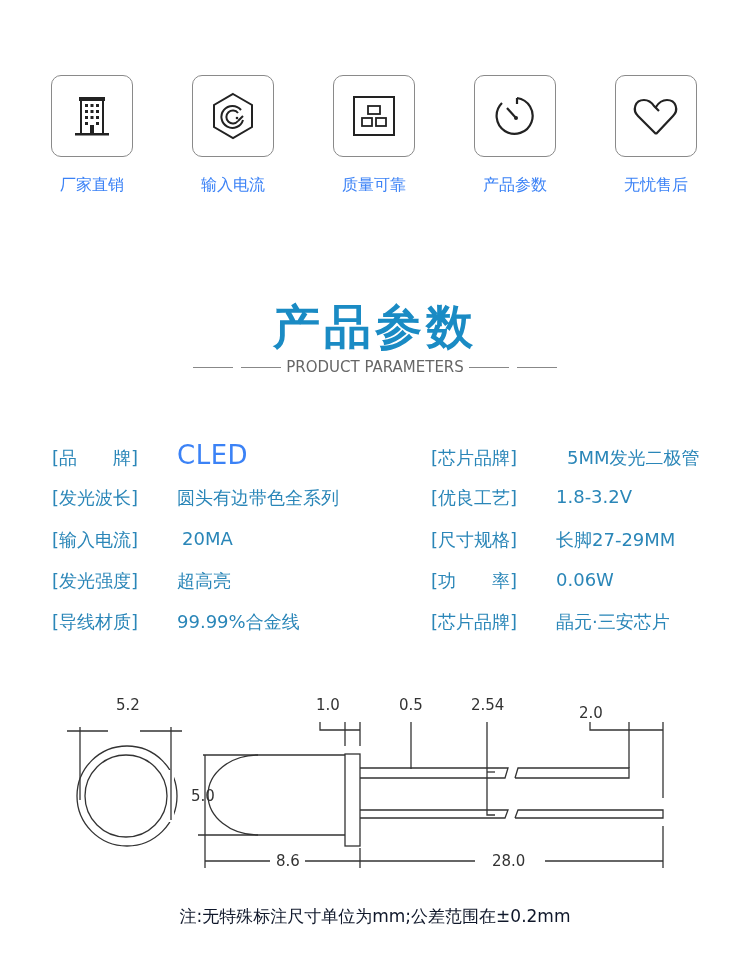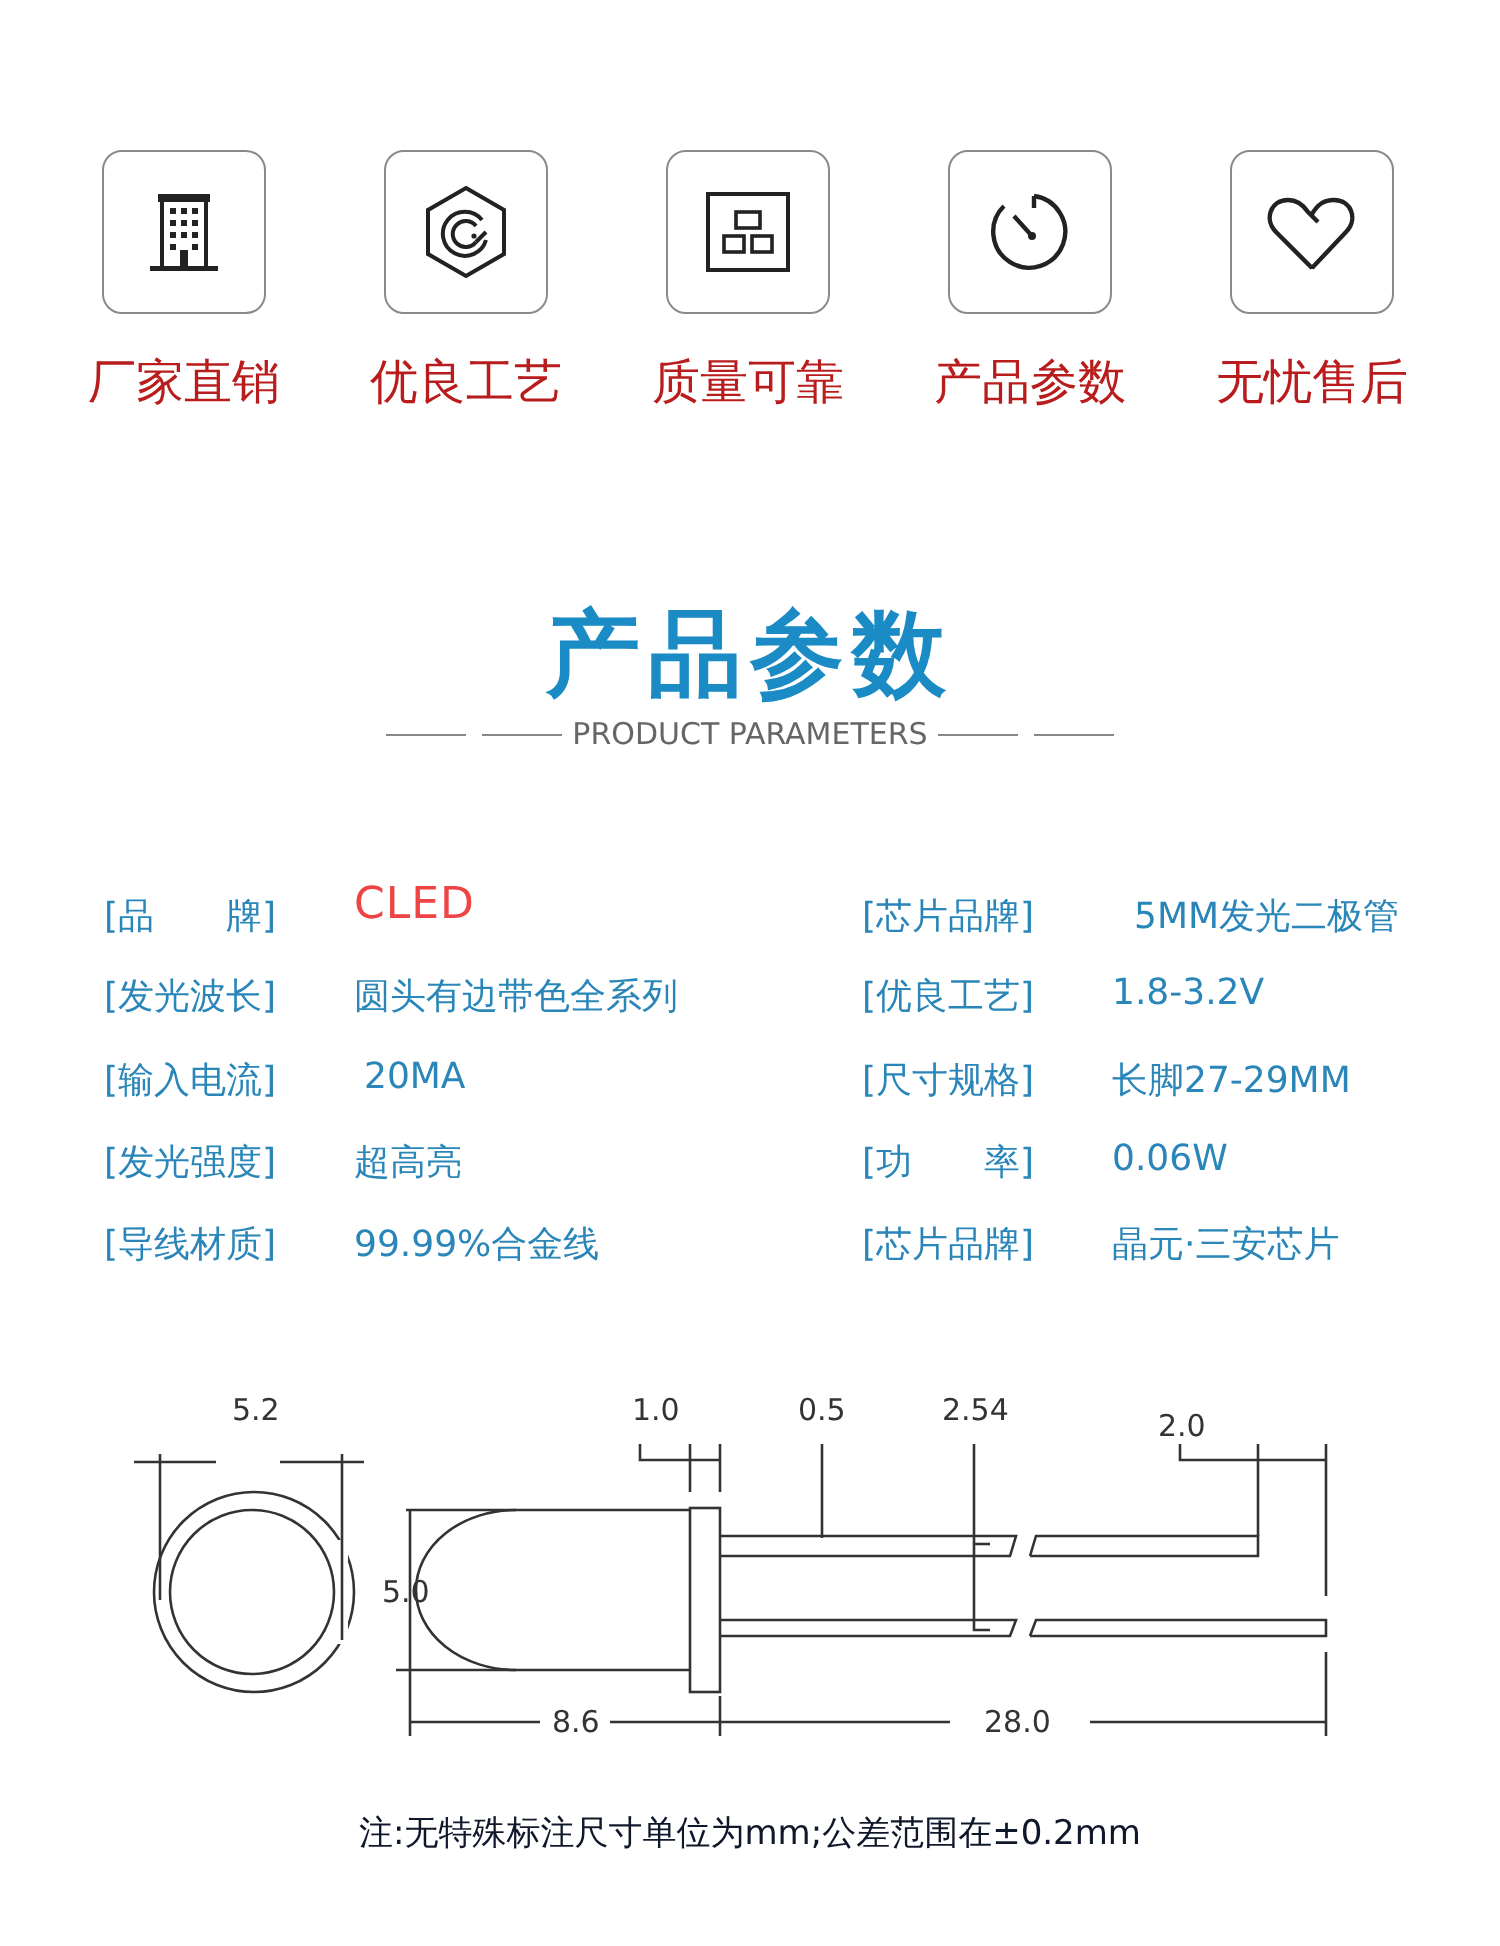--- a/index.html
+++ b/index.html
@@ -1,29 +1,29 @@
 <!DOCTYPE html>
 <html><head>
 <meta charset="utf-8">
 <style>
   html,body{margin:0;padding:0;background:#fff;}
   body{width:750px;height:973px;position:relative;overflow:hidden;font-family:"DejaVu Sans","Liberation Sans",sans-serif;}
   .features{position:absolute;left:0;top:0;width:750px;height:220px;}
   .feat{position:absolute;top:75px;width:86px;text-align:center;}
   .feat .box{width:82px;height:82px;border:1.5px solid #8a8a8a;border-radius:10px;box-sizing:border-box;display:flex;align-items:center;justify-content:center;margin:0 auto;background:#fff;}
   .feat .box svg{width:56px;height:56px;}
-  .feat .lbl{margin-top:18px;font-size:24px;color:#b91c1c;white-space:nowrap;margin-left:-20px;margin-right:-20px;}
+  .feat .lbl{margin-top:18px;font-size:16px;color:#3b82f6;white-space:nowrap;margin-left:-20px;margin-right:-20px;}
   .title{position:absolute;top:296px;left:0;width:750px;text-align:center;font-size:47px;font-weight:bold;color:#1a8bc4;letter-spacing:4px;}
   .subtitle{position:absolute;top:358px;left:0;width:750px;text-align:center;font-size:15px;color:#666;}
   .subtitle .line{display:inline-block;vertical-align:middle;height:1px;background:#888;}
   .params{position:absolute;top:440px;left:0;width:750px;}
   .prow{position:absolute;font-size:18px;color:#2a86b8;white-space:nowrap;}
   .pk{position:absolute;left:0;}
   .pv{position:absolute;}
-  .brand{color:#ef4444;font-size:22px;letter-spacing:0.5px;top:-6px;}
+  .brand{color:#3b82f6;font-size:26px;letter-spacing:0.5px;top:-6px;}
   .diagram{position:absolute;left:0;top:680px;width:750px;height:200px;}
   .note{position:absolute;top:905px;left:0;width:750px;text-align:center;font-size:17px;color:#0f172a;}
 </style>
 </head>
 <body>
 
 <div class="features">
   <div class="feat" style="left:49px;">
     <div class="box">
       <svg viewBox="0 0 56 56">
@@ -52,21 +52,21 @@
   <div class="feat" style="left:190px;">
     <div class="box">
       <svg viewBox="0 0 56 56">
         <polygon points="28,6 47,17 47,39 28,50 9,39 9,17" fill="none" stroke="#222" stroke-width="2"></polygon>
         <path d="M36,22 A11,11 0 1 0 38,32" fill="none" stroke="#222" stroke-width="2"></path>
         <path d="M33,25 A6.5,6.5 0 1 0 33,33" fill="none" stroke="#222" stroke-width="2"></path>
         <path d="M33,33 L38,28" stroke="#222" stroke-width="2"></path>
         <circle cx="32" cy="30" r="1.3" fill="#222"></circle>
       </svg>
     </div>
-    <div class="lbl">优良工艺</div>
+    <div class="lbl">输入电流</div>
   </div>
 
   <div class="feat" style="left:331px;">
     <div class="box">
       <svg viewBox="0 0 56 56">
         <rect x="8" y="9" width="40" height="38" fill="none" stroke="#222" stroke-width="2"></rect>
         <rect x="22" y="18" width="12" height="8" fill="none" stroke="#222" stroke-width="1.8"></rect>
         <rect x="16" y="30" width="10" height="8" fill="none" stroke="#222" stroke-width="1.8"></rect>
         <rect x="30" y="30" width="10" height="8" fill="none" stroke="#222" stroke-width="1.8"></rect>
       </svg>

